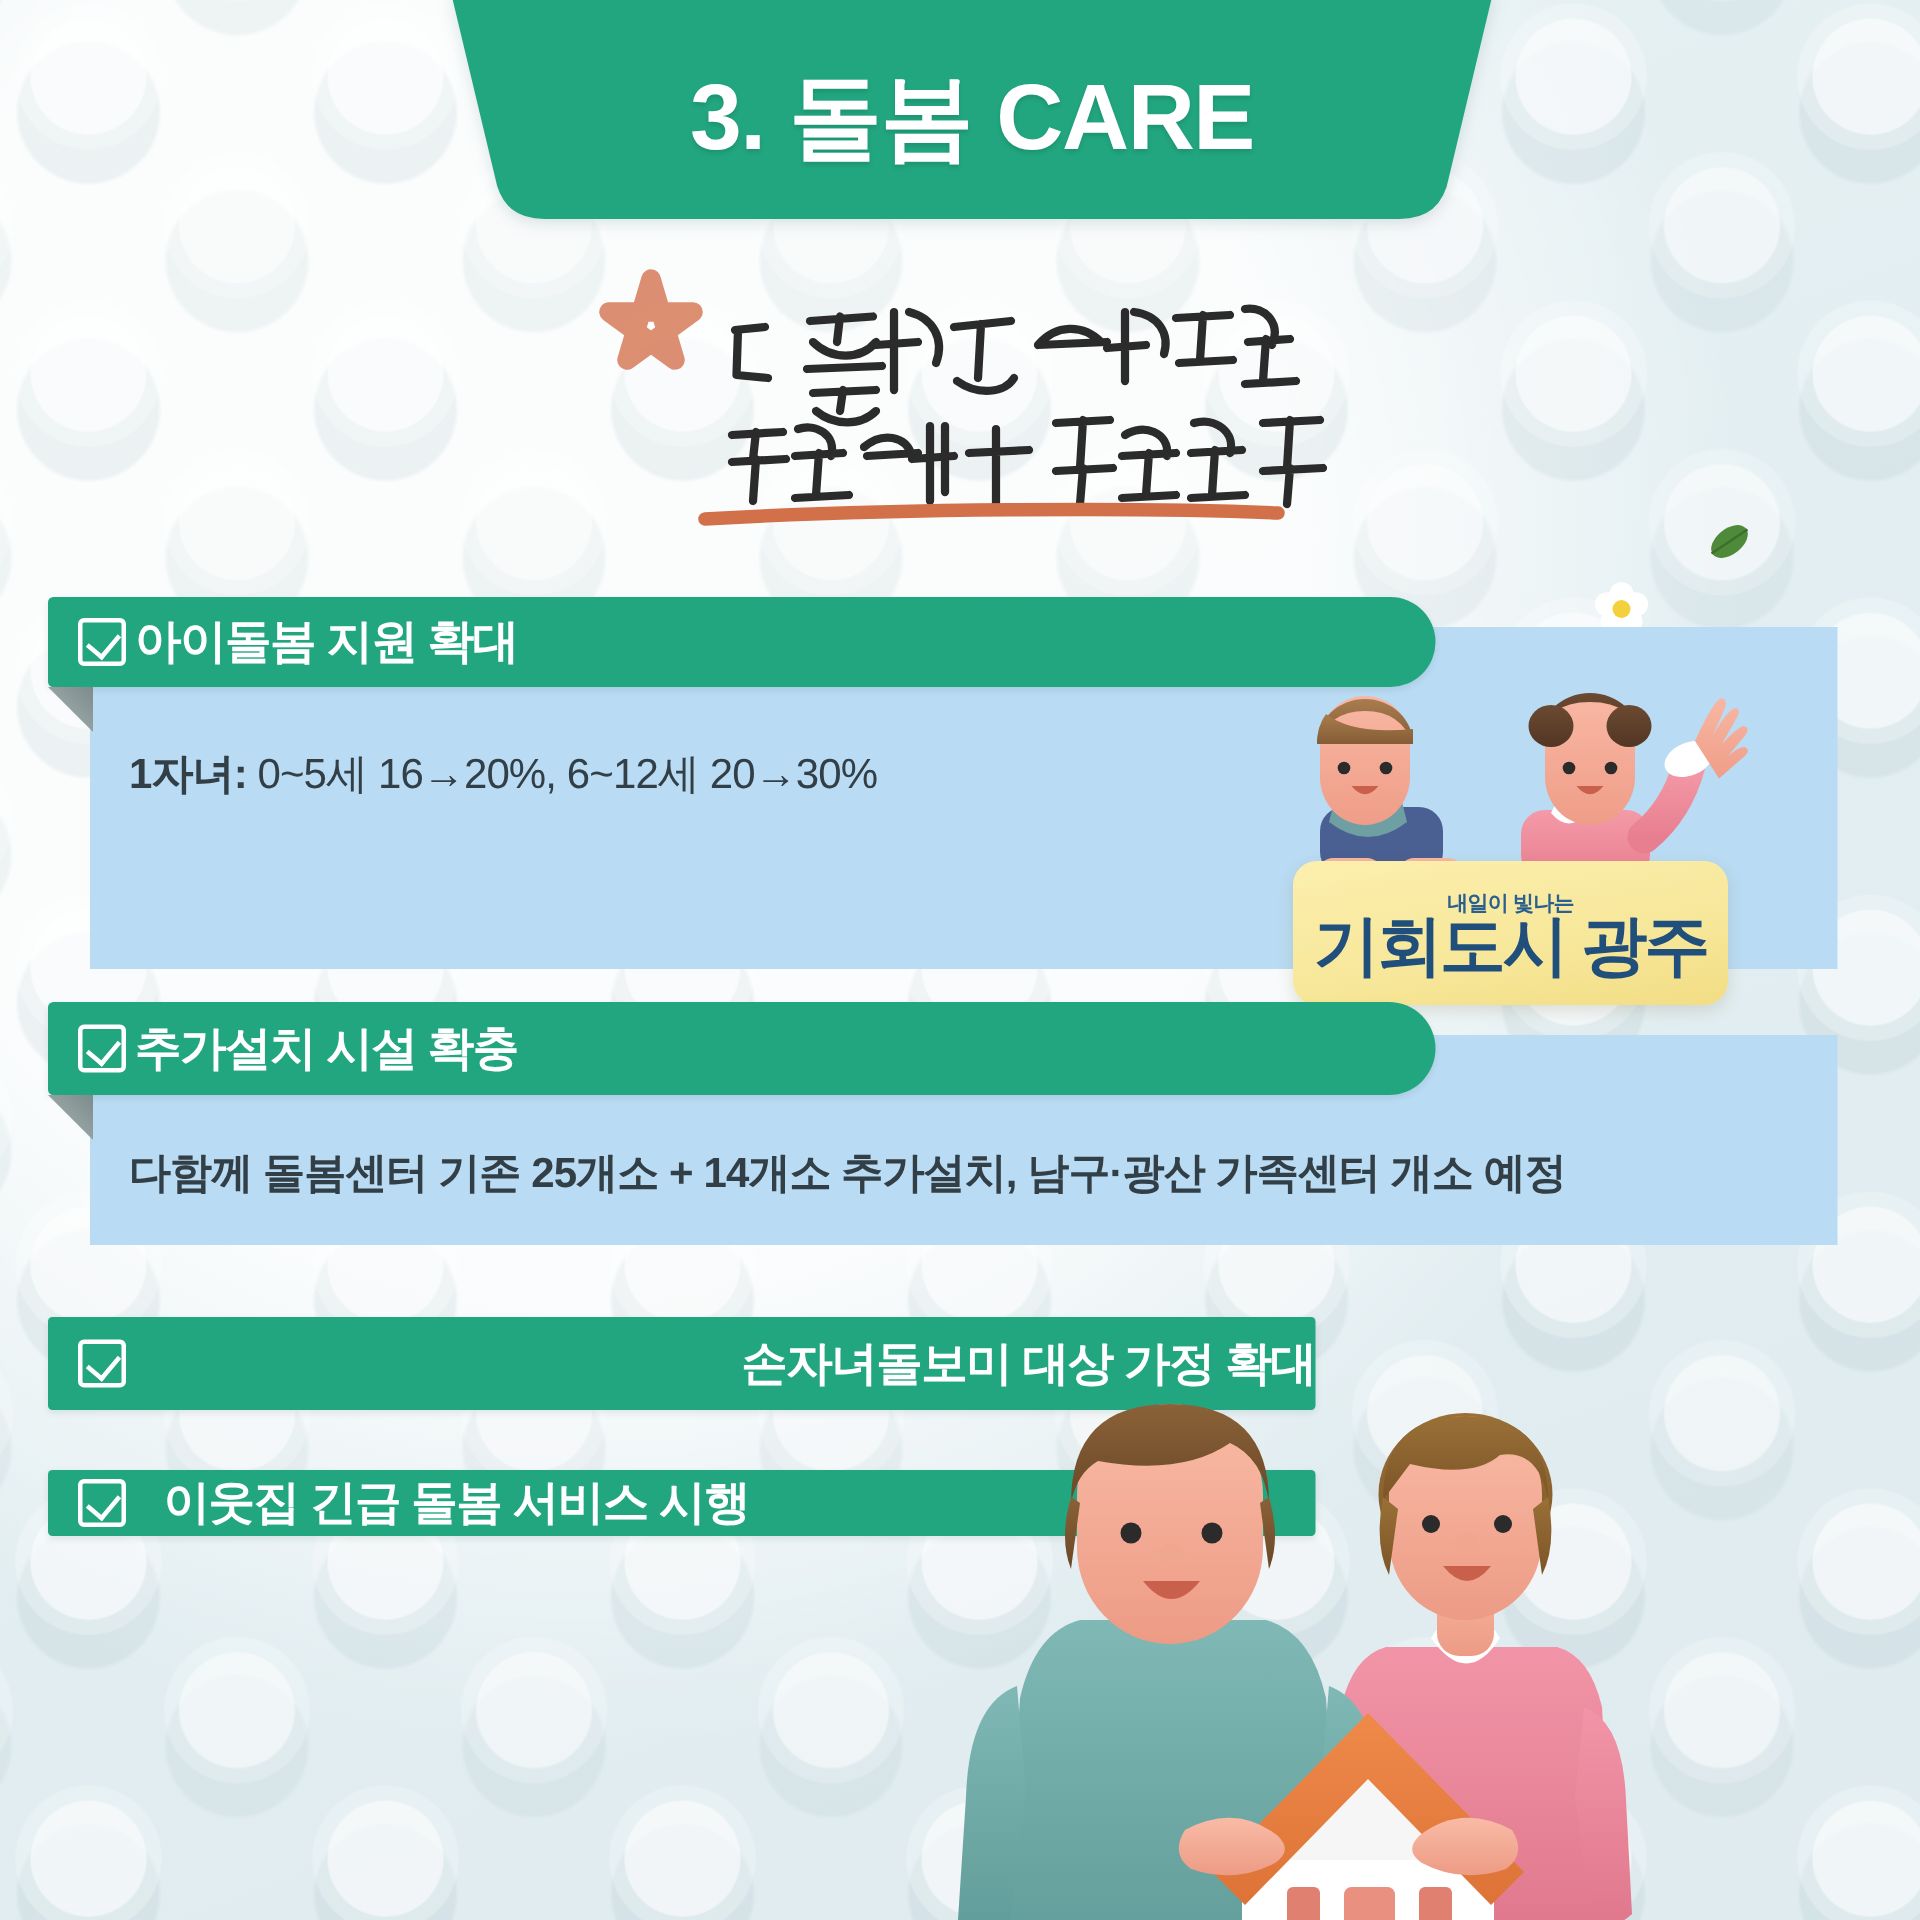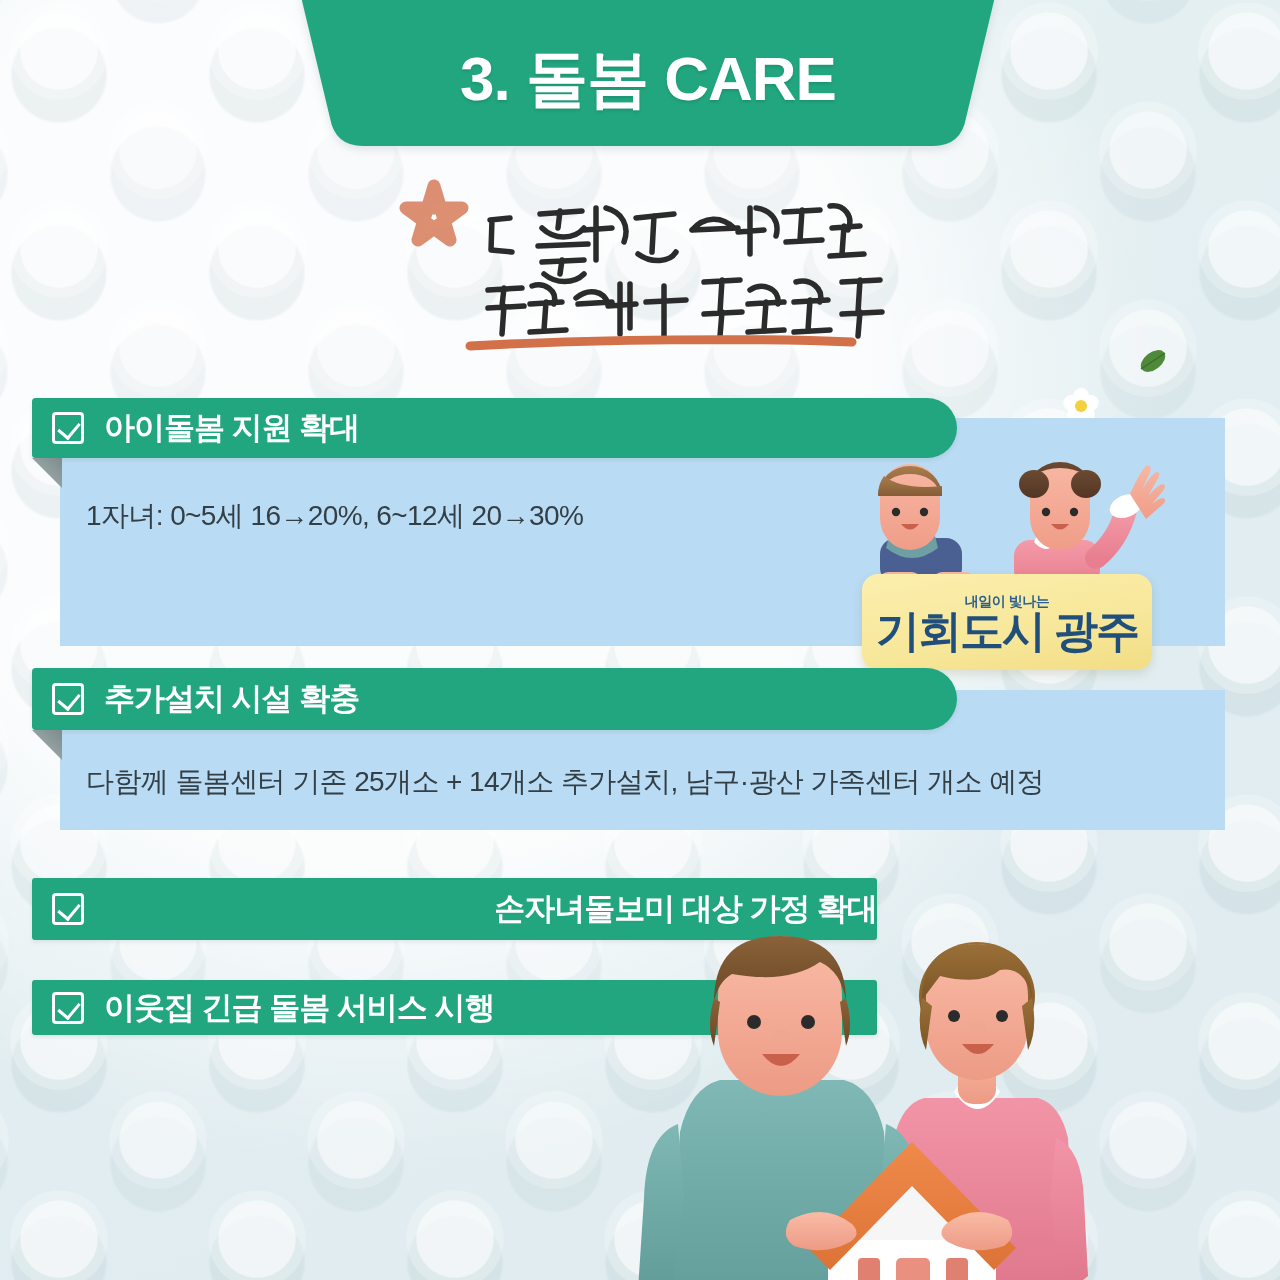--- a/index.html
+++ b/index.html
@@ -69,21 +69,21 @@
     border-radius:4px 34px 34px 4px;
     display:flex;align-items:center;
     box-sizing:border-box;
     padding-left:20px;
     box-shadow:0 2px 4px rgba(60,100,95,.12);
     z-index:6;
   }
   .sec-bar.flat{border-radius:3px;}
   .sec-title{
     color:#fff;font-size:31px;font-weight:bold;letter-spacing:-1px;
-    margin-left:20px;white-space:nowrap;
+    margin-left:6px;white-space:nowrap;
   }
   .chk{
     width:32px;height:32px;flex:0 0 32px;
     border:3px solid #fff;border-radius:4px;
     position:relative;box-sizing:border-box;
   }
   .chk::after{
     content:"";position:absolute;left:7px;top:3px;
     width:11px;height:17px;
     border-right:3.5px solid #fff;border-bottom:3.5px solid #fff;
@@ -96,21 +96,21 @@
   }
   .fold{
     position:absolute;width:30px;height:30px;z-index:7;
     background:linear-gradient(225deg,#7c8b8b 0%,#95a3a3 55%,#b9c5c5 100%);
     clip-path:polygon(0 0,100% 0,100% 100%);
   }
   .panel-text{
     position:absolute;z-index:8;
     color:#333f46;font-size:28px;letter-spacing:-.6px;white-space:nowrap;
   }
-  .panel-text b{font-weight:normal;}
+  .panel-text b{font-weight:bold;}
 
   
   .illus{position:absolute;pointer-events:none;}
   .sign{
     position:absolute;
     background:linear-gradient(170deg,#fcefae 0%,#f7e79a 60%,#f2dd84 100%);
     border-radius:16px;
     box-shadow:0 4px 10px rgba(120,110,60,.18);
     padding-left:22px;
   }
@@ -362,18 +362,18 @@
         <path d="M378,352 q-34,-18 -62,4 q-10,10 2,18 q26,14 56,4 q14,-10 4,-26z"></path>
       </g>
     </svg>
   </div>
 
   <div class="sec-bar flat" style="left:32px;top:878px;width:845px;height:62px;border-radius:3px;justify-content:space-between;">
     <span class="chk"></span>
     <span class="sec-title">손자녀돌보미 대상 가정 확대</span>
   </div>
 
-  <div class="sec-bar flat" style="left:32px;top:980px;width:845px;height:55px;border-radius:3px;">
+  <div class="sec-bar flat" style="left:32px;top:980px;width:845px;height:44px;border-radius:3px;gap:19px;">
     <span class="chk"></span>
     <span class="sec-title">이웃집 긴급 돌봄 서비스 시행</span>
   </div>
 
 </div>
 
 </body></html>

